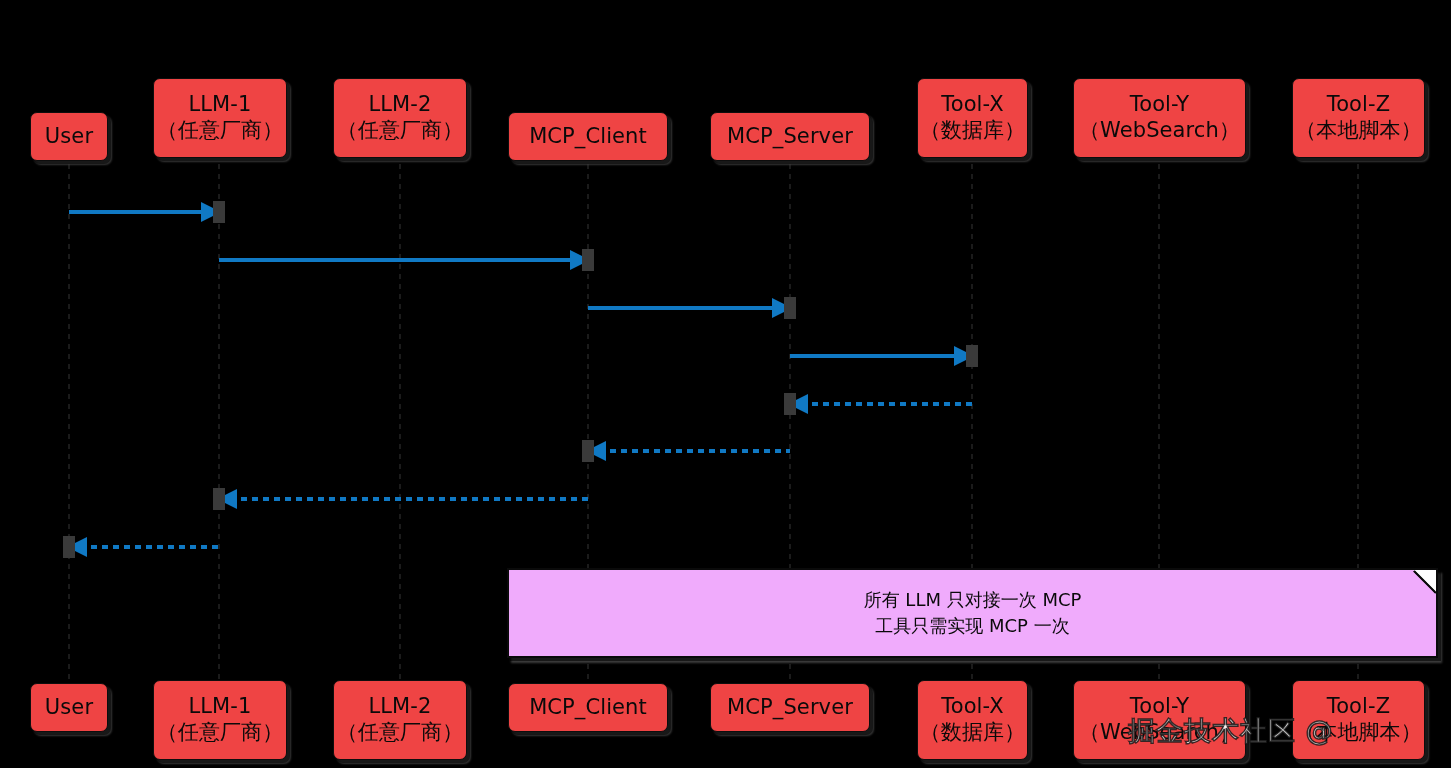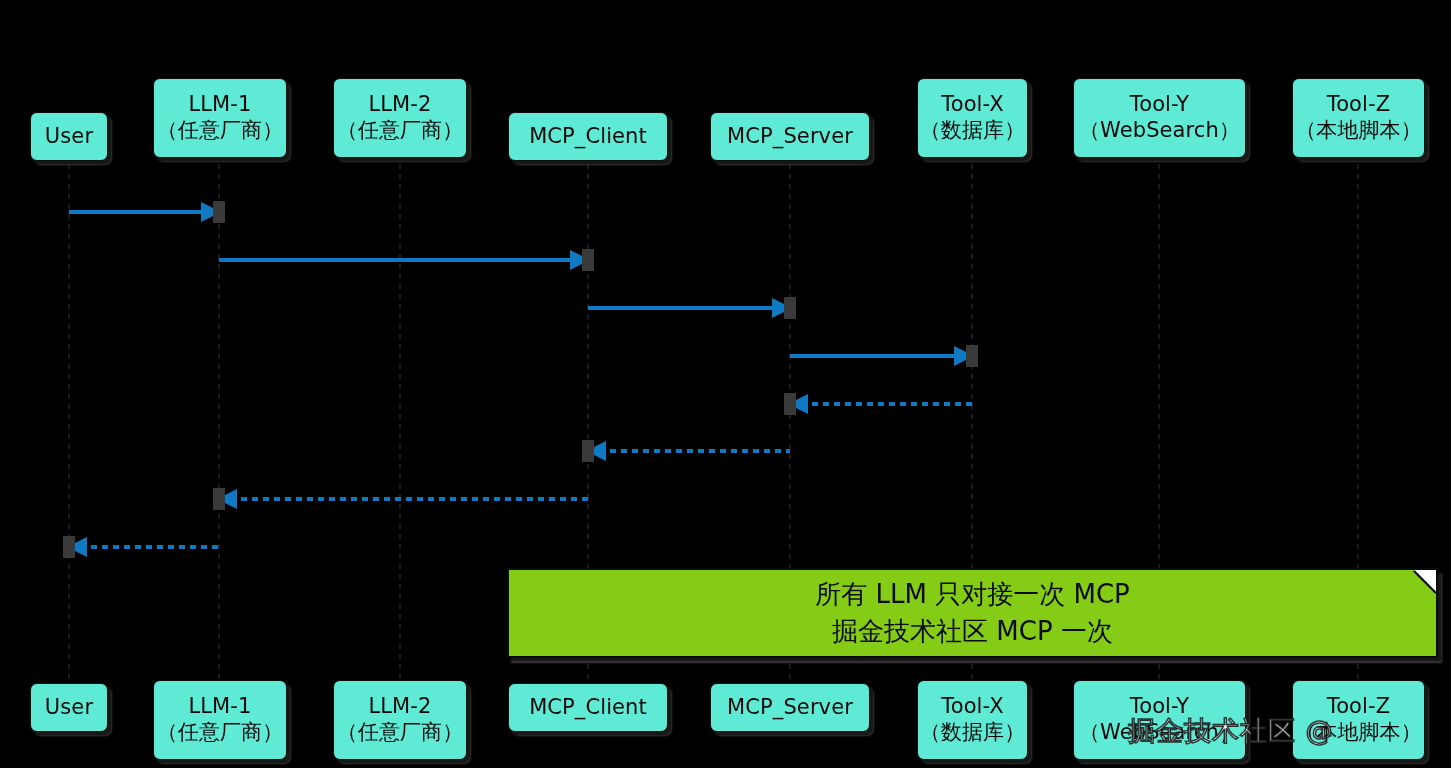--- a/index.html
+++ b/index.html
@@ -15,21 +15,21 @@
     width: 1451px;
     height: 768px;
     background: #000000;
     overflow: hidden;
   }
 
   
   .participant {
     position: absolute;
     box-sizing: border-box;
-    background: #5eead4;
+    background: #ef4444;
     border: 1.6px solid #0d0d0d;
     border-radius: 7px;
     color: #0a0a0a;
     display: flex;
     flex-direction: column;
     align-items: center;
     justify-content: center;
     text-align: center;
     line-height: 1.22;
     box-shadow: 3px 3px 0 rgba(0,0,0,0.55), 4px 4px 2px rgba(60,60,60,0.9);
@@ -103,29 +103,29 @@
   .actstub {
     position: absolute;
     width: 12px;
     background: #3a3a3a;
   }
 
   
   #note {
     position: absolute;
     box-sizing: border-box;
-    background: #84cc16;
+    background: #f0abfc;
     border: 2px solid #0a0a0a;
     color: #0a0a0a;
     box-shadow: 3px 3px 0 rgba(0,0,0,0.6), 4px 5px 2px rgba(70,70,70,0.85);
     display: flex;
     flex-direction: column;
     align-items: center;
     justify-content: center;
-    font-size: 26px;
+    font-size: 18px;
     line-height: 1.42;
   }
   #note .note-line { display: block; white-space: nowrap; text-align: center; }
   #note-fold {
     position: absolute;
     width: 0; height: 0;
     border-left: 22px solid transparent;
     border-top: 22px solid #ffffff;
     filter: drop-shadow(-1px 1px 0 #0a0a0a);
   }
@@ -262,18 +262,18 @@
     </div>
     <div class="actstub" style="left: 213px; top: 488px; height: 22px;"></div>
     <div class="msg left dashed" style="left: 69px; width: 150px; top: 537px;">
       <div class="shaft"></div>
       <div class="head"></div>
       <div class="msg-label"></div>
     </div>
     <div class="actstub" style="left: 63px; top: 536px; height: 22px;"></div>
     <div id="note" style="left: 507px; top: 568px; width: 931px; height: 90px;">
       <span class="note-line">所有 LLM 只对接一次 MCP</span>
-      <span class="note-line">掘金技术社区 MCP 一次</span>
+      <span class="note-line">工具只需实现 MCP 一次</span>
     </div>
     <div id="note-fold" style="left: 1414px; top: 570px;"></div>
     <div id="note-fold-edge" style="left: 1414px; top: 570px;"></div>
     <div id="watermark" style="left: 1128px; top: 713px;">掘金技术社区 @</div>
   </div>
 
 </body></html>

